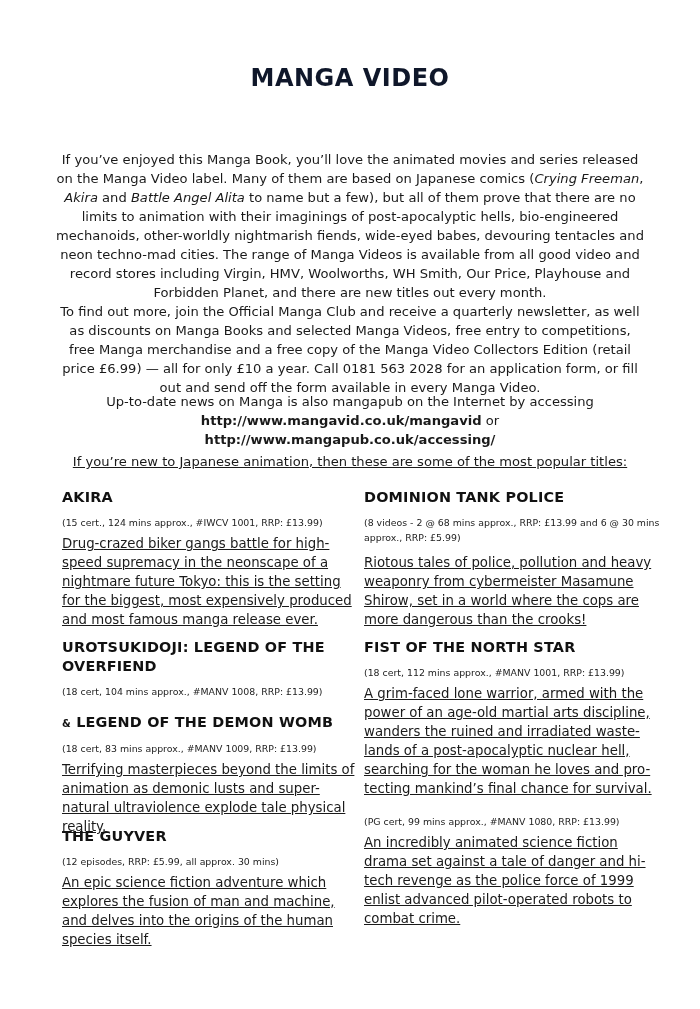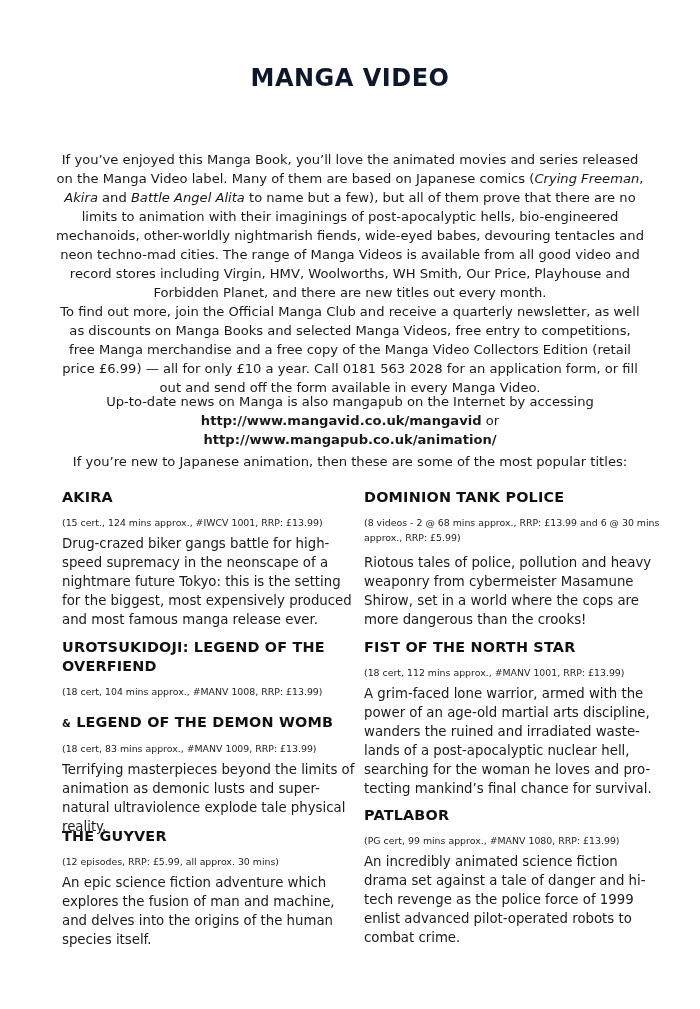--- a/index.html
+++ b/index.html
@@ -15,51 +15,51 @@
   }
   .center-para {
     position: absolute; left: 56px; width: 588px; text-align: center;
     font-size: 13.1px; line-height: 19px; color: #1a1a1a;
   }
   .center-para i { font-style: italic; }
   .p1 { top: 134px; margin-top: 16px; }
   .p2 { top: 278px; margin-top: 24px; }
   .p3 { top: 392px; }
   .p3 b { font-weight: bold; }
-  .p4 { top: 452px; }
+  .p4 { top: 452px; text-decoration: underline; }
   .col { position: absolute; width: 296px; }
   .col-left { left: 62px; }
   .col-right { left: 364px; }
   .entry { position: absolute; left: 0; width: 296px; }
   .entry-title {
     font-family: "DejaVu Sans", sans-serif; font-weight: bold; font-size: 14.4px;
     line-height: 19px; color: #111; letter-spacing: 0.2px;
   }
   .entry-title .amp { font-size: 10px; font-weight: bold; }
   .entry-meta {
     font-size: 9.4px; line-height: 15px; color: #222; margin-top: 8px;
   }
   .entry-desc {
-    font-size: 13.3px; line-height: 19px; color: #1a1a1a; margin-top: 4px;
+    font-size: 13.3px; line-height: 19px; color: #1a1a1a; margin-top: 4px; text-decoration: underline;
   }
 </style>
 </head>
 <body>
 
 <div class="page">
 
   <div class="title">MANGA VIDEO</div>
 
   <div class="center-para p1"><span>If you’ve enjoyed this Manga Book, you’ll love the animated movies and series released on the Manga Video label. Many of them are based on Japanese comics (</span><i>Crying Freeman</i><span>, </span><i>Akira</i><span> and </span><i>Battle Angel Alita</i><span> to name but a few), but all of them prove that there are no limits to animation with their imaginings of post-apocalyptic hells, bio-engineered mechanoids, other-worldly nightmarish fiends, wide-eyed babes, devouring tentacles and neon techno-mad cities. The range of Manga Videos is available from all good video and record stores including Virgin, HMV, Woolworths, WH Smith, Our Price, Playhouse and Forbidden Planet, and there are new titles out every month.</span></div>
 
   <div class="center-para p2">To find out more, join the Official Manga Club and receive a quarterly newsletter, as well as discounts on Manga Books and selected Manga Videos, free entry to competitions, free Manga merchandise and a free copy of the Manga Video Collectors Edition (retail price £6.99) — all for only £10 a year. Call 0181 563 2028 for an application form, or fill out and send off the form available in every Manga Video.</div>
 
   <div class="center-para p3">
     <span>Up-to-date news on Manga is also mangapub on the Internet by accessing</span><br>
-    <b>http://www.mangavid.co.uk/mangavid</b><span> or </span><b>http://www.mangapub.co.uk/animation/</b>
+    <b>http://www.mangavid.co.uk/mangavid</b><span> or </span><b>http://www.mangapub.co.uk/accessing/</b>
   </div>
 
   <div class="center-para p4">If you’re new to Japanese animation, then these are some of the most popular titles:</div>
 
   <div class="col col-left">
     <div class="entry" style="top:488px;">
       <div class="entry-title">AKIRA</div>
       <div class="entry-meta">(15 cert., 124 mins approx., #IWCV 1001, RRP: £13.99)</div>
       <div class="entry-desc">Drug-crazed biker gangs battle for high-speed supremacy in the neonscape of a nightmare future Tokyo: this is the setting for the biggest, most expensively produced and most famous manga release ever.</div>
     </div>
@@ -86,19 +86,18 @@
       <div class="entry-desc" style="margin-top:8px;">Riotous tales of police, pollution and heavy weaponry from cybermeister Masamune Shirow, set in a world where the cops are more dangerous than the crooks!</div>
     </div>
 
     <div class="entry" style="top:638px;">
       <div class="entry-title">FIST OF THE NORTH STAR</div>
       <div class="entry-meta">(18 cert, 112 mins approx., #MANV 1001, RRP: £13.99)</div>
       <div class="entry-desc">A grim-faced lone warrior, armed with the power of an age-old martial arts discipline, wanders the ruined and irradiated waste-lands of a post-apocalyptic nuclear hell, searching for the woman he loves and pro-tecting mankind’s final chance for survival.</div>
     </div>
 
     <div class="entry" style="top:806px;">
-      <div class="entry-title">PATLABOR</div>
       <div class="entry-meta">(PG cert, 99 mins approx., #MANV 1080, RRP: £13.99)</div>
       <div class="entry-desc">An incredibly animated science fiction drama set against a tale of danger and hi-tech revenge as the police force of 1999 enlist advanced pilot-operated robots to combat crime.</div>
     </div>
   </div>
 
 </div>
 
 </body></html>

